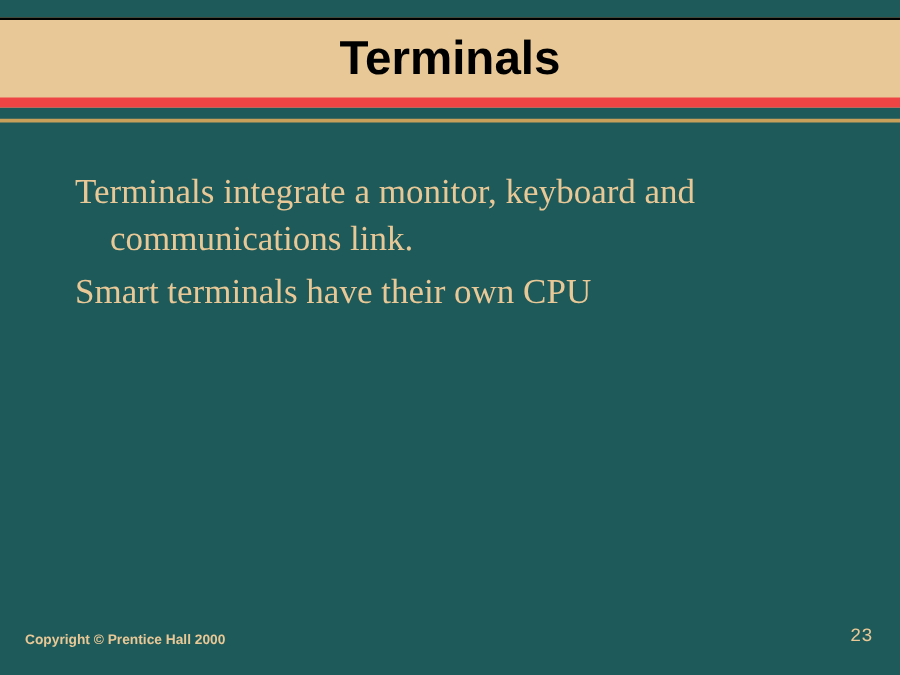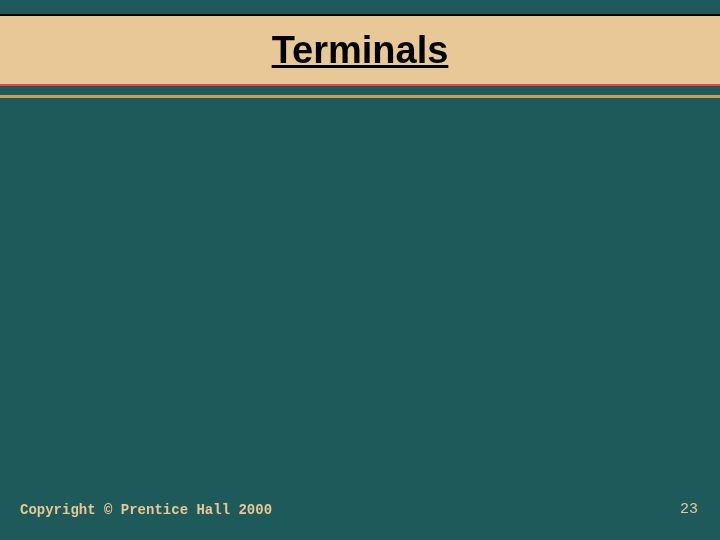--- a/index.html
+++ b/index.html
@@ -12,25 +12,24 @@
     font-family: Georgia, 'Times New Roman', serif;
   }
   .title-band {
     position: absolute;
     top: 14px;
     left: 0;
     width: 100%;
     height: 72px;
     background: #e8c896;
     border-top: 2px solid #000;
-    border-bottom: 2px solid #ef4444;
+    border-bottom: 8px solid #ef4444;
     display: flex;
     align-items: center;
     justify-content: center;
-    text-decoration: underline;
   }
   .title-text {
     font-weight: bold;
     font-size: 38px;
     color: #000;
     font-family: Arial, Helvetica, sans-serif;
   }
   .accent-line {
     position: absolute;
     top: 95px;
@@ -54,38 +53,40 @@
     margin-bottom: 4px;
   }
   .para2 {
     padding-left: 0;
   }
   .footer-left {
     position: absolute;
     bottom: 22px;
     left: 20px;
     color: #e8c896;
-    font-family: Liberation Mono, monospace;
+    font-family: Liberation Sans, sans-serif;
     font-weight: bold;
-    font-size: 14px;
+    font-size: 11px;
   }
   .footer-right {
     position: absolute;
     bottom: 22px;
     right: 22px;
     color: #e8c896;
     font-family: Liberation Mono, monospace;
     font-size: 15px;
   }
 </style>
 </head>
 <body>
 
 <div class="slide">
   <div class="title-band">
     <div class="title-text">Terminals</div>
   </div>
   <div class="accent-line"></div>
   <div class="content">
+    <div class="para1">Terminals integrate a monitor, keyboard and communications link.</div>
+    <div class="para2">Smart terminals have their own CPU</div>
   </div>
   <div class="footer-left">Copyright © Prentice Hall 2000</div>
   <div class="footer-right">23</div>
 </div>
 
 </body></html>

